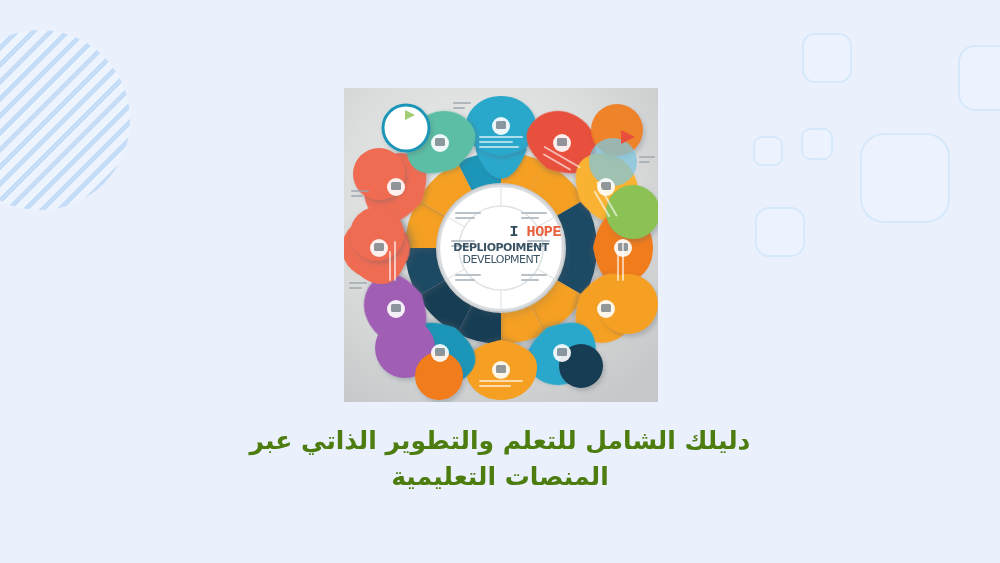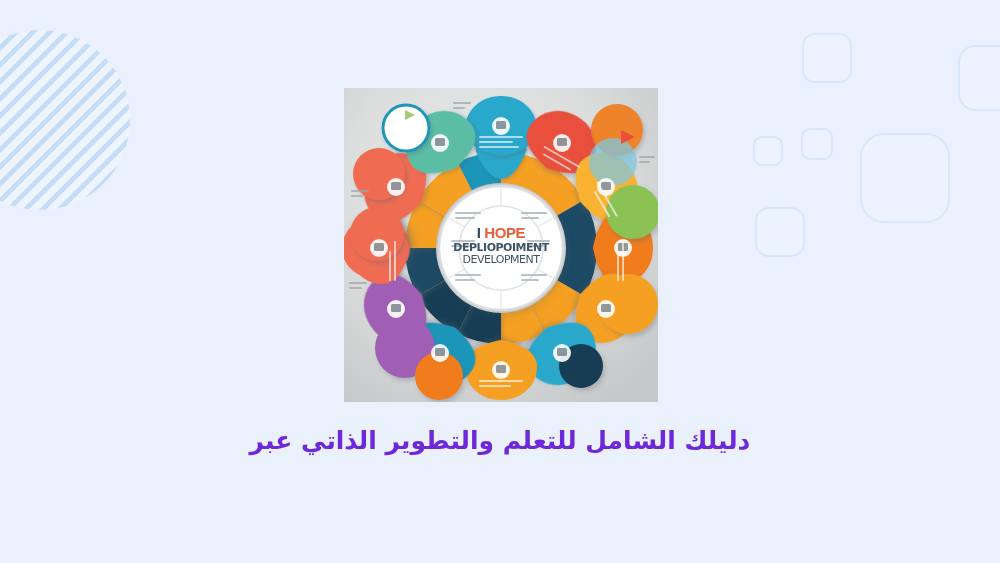--- a/index.html
+++ b/index.html
@@ -73,26 +73,27 @@
     position: absolute;
     left: 50%;
     top: 50%;
     transform: translate(-50%, -50%);
     text-align: center;
     width: 120px;
     line-height: 1.05;
     user-select: none;
   }
   .hub-l1 {
-    font-family: Liberation Sans, sans-serif;
+    font-family: Liberation Mono, monospace;
     font-weight: bold;
     font-size: 15px;
     letter-spacing: -0.4px;
     color: #e8603c;
     display: block;
+    text-align: right;
   }
   .hub-l1 .pre { color: #2e4a5c; }
   .hub-l2 {
     font-family: "DejaVu Sans", sans-serif;
     font-weight: bold;
     font-size: 11px;
     color: #3c5566;
     display: block;
     letter-spacing: -0.5px;
     margin-top: 1px;
@@ -116,21 +117,21 @@
     top: 423px;
     text-align: center;
     direction: rtl;
   }
   .caption-line {
     display: block;
     font-family: "DejaVu Sans", "Liberation Sans", sans-serif;
     font-weight: bold;
     font-size: 25px;
     line-height: 36px;
-    color: #6d28d9;
+    color: #4d7c0f;
     letter-spacing: 0px;
   }
 </style>
 </head>
 <body>
 
 <div id="stage">
 
   <div class="decor-layer">
     <div class="striped-circle"></div>
@@ -359,15 +360,16 @@
       <div class="hub-text">
         <span class="hub-l1"><span class="pre">I </span><span>HOPE</span></span>
         <span class="hub-l2">DEPLIOPOIMENT</span>
         <span class="hub-l3">DEVELOPMENT</span>
       </div>
     </div>
   </div>
 
   <div class="caption">
     <span class="caption-line">دليلك الشامل للتعلم والتطوير الذاتي عبر</span>
+    <span class="caption-line">المنصات التعليمية</span>
   </div>
 
 </div>
 
 </body></html>

